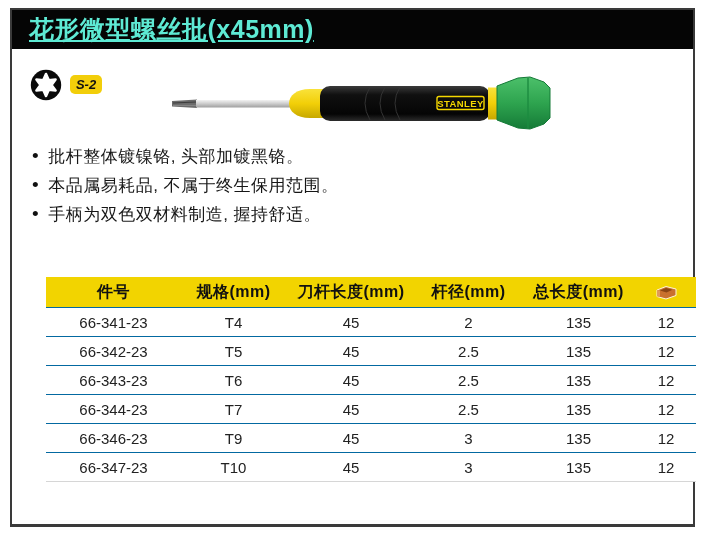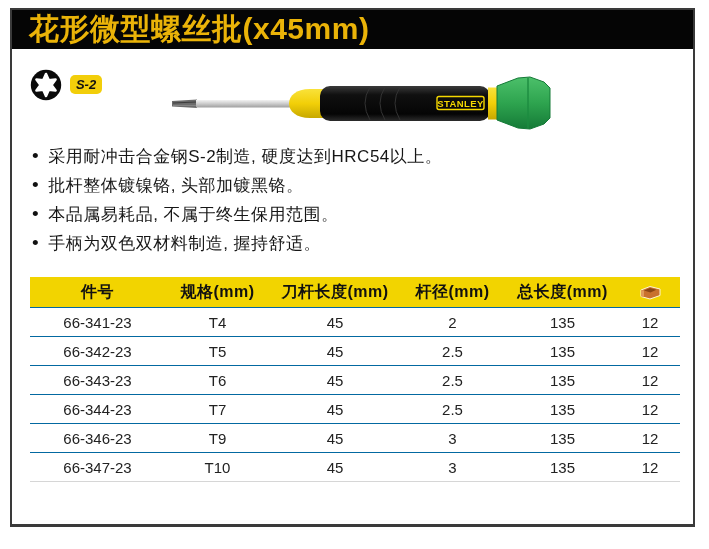--- a/index.html
+++ b/index.html
@@ -1,30 +1,30 @@
 <!DOCTYPE html>
 <html><head>
 <meta charset="utf-8">
 <style>
   html,body{margin:0;padding:0;width:709px;height:549px;background:#ffffff;overflow:hidden;
             font-family:"Liberation Sans","DejaVu Sans",sans-serif;-webkit-font-smoothing:antialiased;}
   .frame{position:absolute;left:10px;top:8px;width:685px;height:519px;box-sizing:border-box;
          border:2px solid #3a3a3a;border-bottom-width:3px;background:#ffffff;}
   .titlebar{position:absolute;left:0;top:0;right:0;height:39px;background:#050505;
             display:flex;align-items:center;padding-left:17px;box-sizing:border-box;}
-  .titlebar .title{color:#eab308;font-size:30px;font-weight:bold;letter-spacing:0.5px;}
+  .titlebar .title{color:#5eead4;font-size:25px;font-weight:bold;letter-spacing:0.5px;text-decoration:underline;}
   .torx{position:absolute;left:18px;top:59px;width:32px;height:32px;}
   .badge{position:absolute;left:58px;top:65px;width:32px;height:19px;background:#F2CE0A;
          border-radius:5px;display:flex;align-items:center;justify-content:center;
          color:#111;font-size:13px;font-weight:bold;font-style:italic;}
   .product{position:absolute;left:158px;top:63px;width:392px;height:60px;}
   .features{position:absolute;left:20px;top:132px;width:630px;margin:0;padding:0;list-style:none;}
   .features li{font-size:17px;line-height:28px;color:#161616;letter-spacing:0.5px;}
   .features li::before{content:"\2022";font-size:19px;margin-right:9px;position:relative;top:0px;color:#111;}
-  table.spec{position:absolute;left:18px;top:267px;width:650px;border-collapse:collapse;table-layout:fixed;}
+  table.spec{position:absolute;left:34px;top:267px;width:650px;border-collapse:collapse;table-layout:fixed;}
   table.spec th{background:#F2D400;height:30px;font-size:16px;font-weight:bold;color:#111;
                 text-align:center;padding:0;letter-spacing:0.5px;}
   table.spec td{height:28px;font-size:15px;color:#222;text-align:center;padding:0;
                 border-top:1px solid #0369a1;background:#fff;}
   table.spec tbody tr:last-child td{border-bottom:1px solid #d6d6d6;}
   .c1{width:135px}.c2{width:105px}.c3{width:130px}.c4{width:105px}.c5{width:115px}.c6{width:60px}
   .boxicon{display:inline-block;vertical-align:middle;}
 </style>
 </head>
 <body>
@@ -87,21 +87,20 @@
       <text x="290.5" y="33.6" text-anchor="middle" font-size="9.5" font-weight="bold" fill="#F5D800" style="letter-spacing:0.4px">STANLEY</text>
     </g>
 
     <rect x="318" y="14.5" width="10" height="32" fill="url(#collarG)"></rect>
 
     <polygon points="327,13 348,5 360,4 374,9 380,15 380,45 374,51 360,56 348,55 327,47" fill="url(#capG)" stroke="#157a37" stroke-width="1" stroke-linejoin="round"></polygon>
     <line x1="358" y1="5" x2="358" y2="55" stroke="#1c8c40" stroke-width="1.4"></line>
   </svg>
 
   <ul class="features">
-      <li>采用耐冲击合金钢S-2制造, 硬度达到HRC54以上。</li>
       <li>批杆整体镀镍铬, 头部加镀黑铬。</li>
       <li>本品属易耗品, 不属于终生保用范围。</li>
       <li>手柄为双色双材料制造, 握持舒适。</li>
     </ul>
 
   <table class="spec">
     <colgroup>
       <col class="c1">
         <col class="c2">
         <col class="c3">

